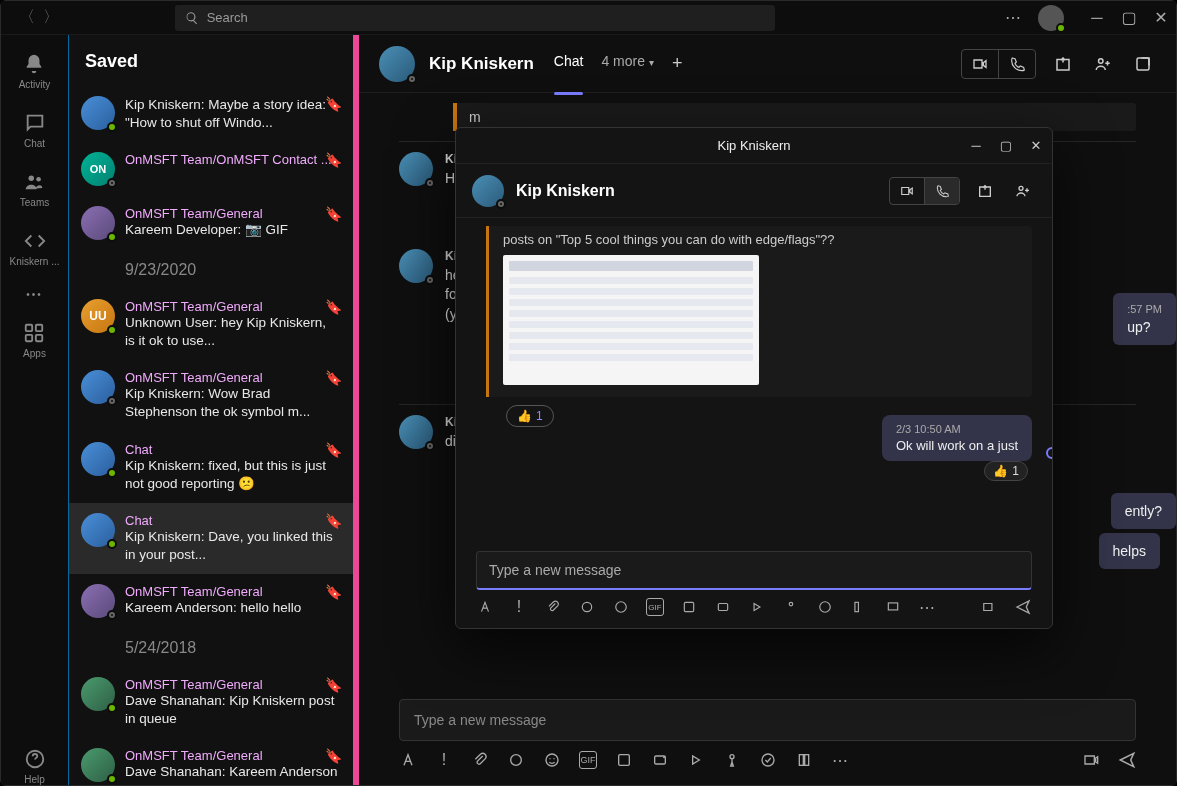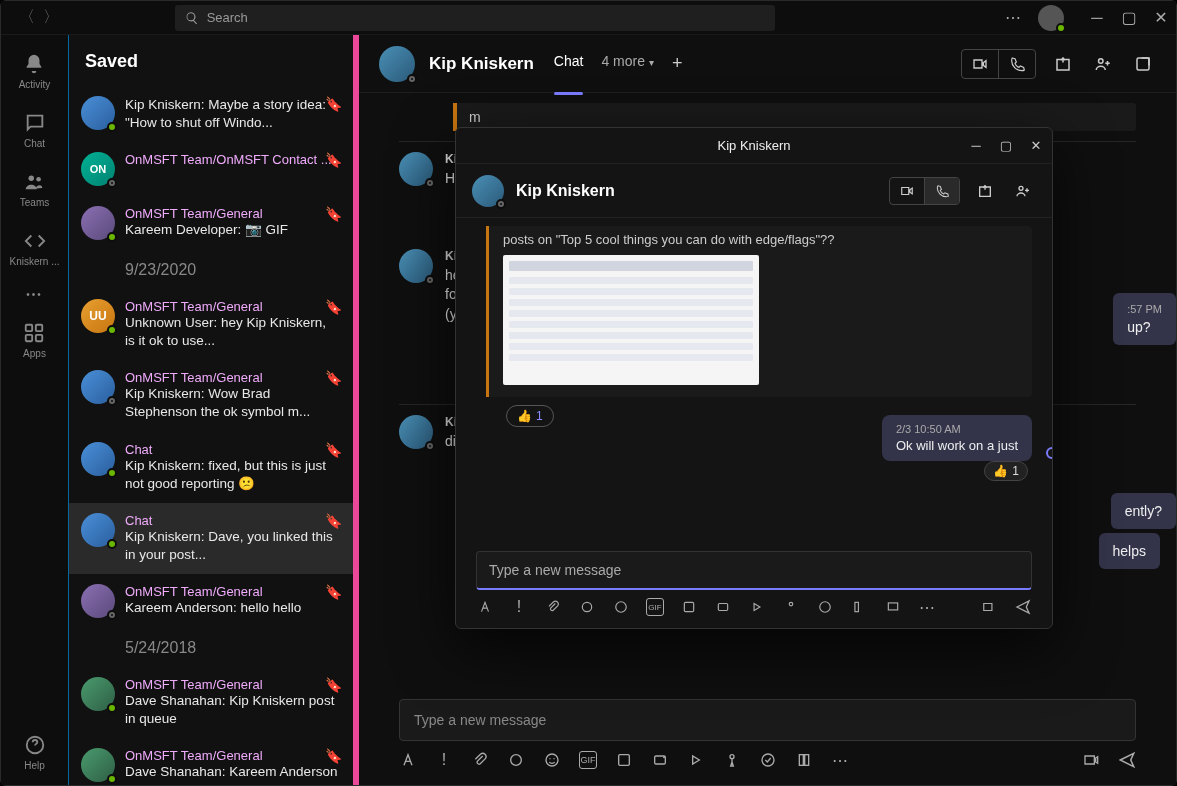--- a/index.html
+++ b/index.html
@@ -154,21 +154,21 @@
       <div class="rail-item">
           <svg viewBox="0 0 24 24">
             <rect x="3" y="3" width="7" height="7" rx="1" fill="none" stroke="currentColor" stroke-width="2"></rect>
             <rect x="14" y="3" width="7" height="7" rx="1" fill="none" stroke="currentColor" stroke-width="2"></rect>
             <rect x="3" y="14" width="7" height="7" rx="1" fill="none" stroke="currentColor" stroke-width="2"></rect>
             <rect x="14" y="14" width="7" height="7" rx="1" fill="none" stroke="currentColor" stroke-width="2"></rect>
           </svg>
           <span>Apps</span>
         </div>
       <div class="spacer"></div>
-      <div class="rail-item" style="margin-bottom:14px">
+      <div class="rail-item" style="">
           <svg viewBox="0 0 24 24">
             <circle cx="12" cy="12" r="9" fill="none" stroke="currentColor" stroke-width="2"></circle>
             <path d="M9.5 9a2.5 2.5 0 115 0c0 1.5-2.5 2-2.5 3.5M12 17h.01" fill="none" stroke="currentColor" stroke-width="2"></path>
           </svg>
           <span>Help</span>
         </div>
     </div>
 
     <div class="sidebar">
       <div class="sidebar-header">Saved</div>

